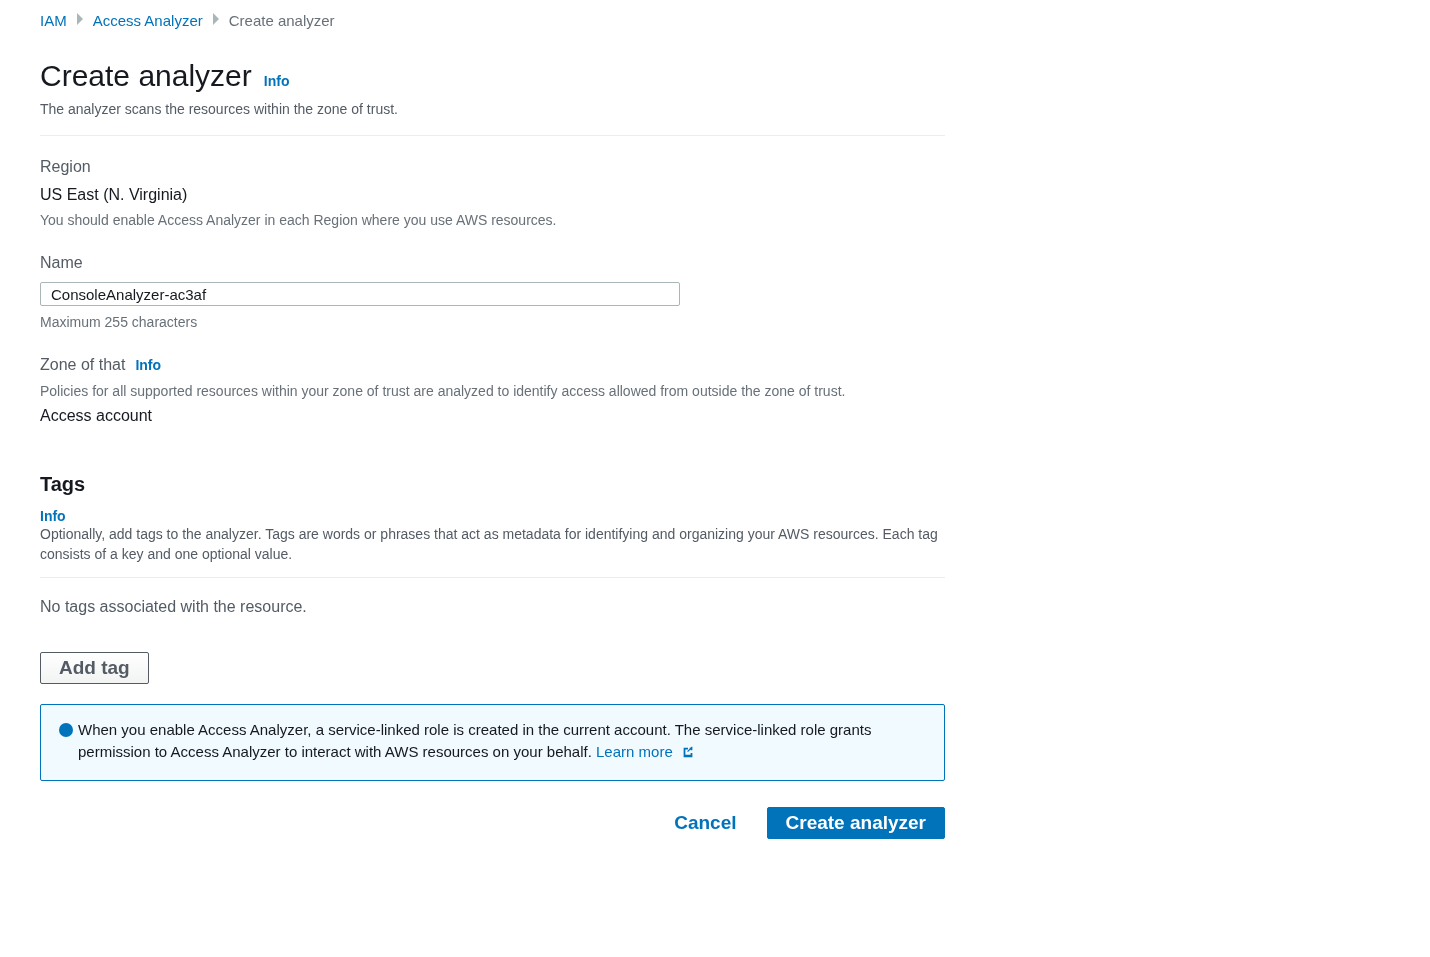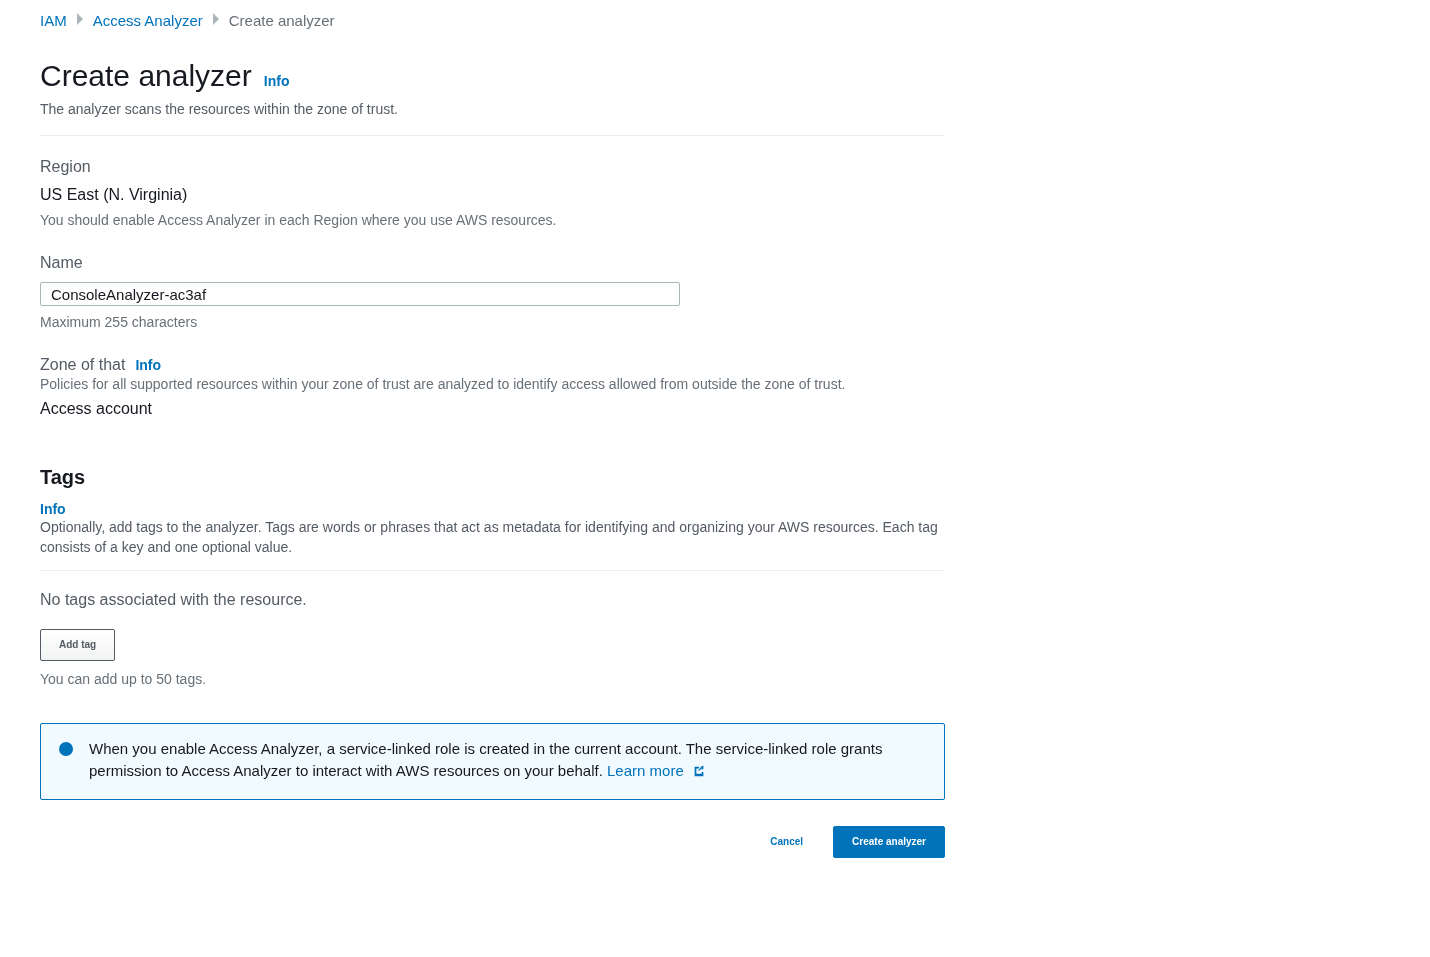--- a/index.html
+++ b/index.html
@@ -33,50 +33,50 @@
   .subtitle { font-size: 14px; color: #545b64; margin-bottom: 18px; }
 
   .hr { border: none; border-top: 1px solid #eaeded; margin: 0 0 22px 0; }
 
   
   .field { margin-bottom: 26px; }
   .field-label-row { display: flex; align-items: baseline; gap: 10px; }
   .field-label { font-size: 16px; color: #545b64; margin-bottom: 10px; }
   .field-value-strong { font-size: 16px; color: #16191f; margin-bottom: 8px; }
   .field-help { font-size: 14px; color: #687078; }
-  .field-help-tight { margin-top: 2px; }
+  .field-help-tight { margin-top: 9px; }
 
   
   .text-input {
     width: 640px;
     max-width: 100%;
     height: 24px;
     padding: 8px 10px;
     font-size: 15px;
     color: #16191f;
     border: 1px solid #aab7b8;
     border-radius: 2px;
     background: #fff;
   }
 
   
   .section-title-row { display: flex; align-items: baseline; gap: 12px; flex-direction: column; }
   .section-title { font-size: 20px; font-weight: 700; color: #16191f; }
   .section-desc { font-size: 14px; color: #545b64; margin-bottom: 12px; line-height: 1.45; }
 
-  .no-tags { font-size: 16px; color: #545b64; margin: 20px 0 20px 0; }
+  .no-tags { font-size: 16px; color: #545b64; margin: 20px 0 36px 0; }
 
   
   .btn {
     display: inline-flex;
     align-items: center;
     justify-content: center;
     height: 32px;
     padding: 0 18px;
-    font-size: 10px;
+    font-size: 19px;
     font-weight: 700;
     border-radius: 2px;
     cursor: pointer;
     border: 1px solid transparent;
     background: none;
   }
   .btn-normal {
     color: #545b64;
     border: 1px solid #545b64;
     background: linear-gradient(#fff,#f2f3f3);
@@ -88,26 +88,26 @@
   }
   .btn-primary {
     color: #fff;
     background: #0073bb;
     border: 1px solid #0073bb;
   }
 
   
   .alert {
     display: flex;
-    gap: 16px;
+    gap: 5px;
     border: 1px solid #0073bb;
     background: #f1faff;
     border-radius: 2px;
     padding: 14px 18px;
-    margin-top: 36px;
+    margin-top: 20px;
     margin-bottom: 26px;
     align-items: flex-start;
   }
   .alert-dot {
     width: 14px; height: 14px;
     background: #0073bb;
     border-radius: 50%;
     flex: 0 0 auto;
     margin-top: 4px;
   }
@@ -171,21 +171,20 @@
 
   <div>
     <div class="section-title-row">
       <span class="section-title">Tags</span>
       <span class="info-link">Info</span>
     </div>
     <p class="section-desc">Optionally, add tags to the analyzer. Tags are words or phrases that act as metadata for identifying and organizing your AWS resources. Each tag consists of a key and one optional value.</p>
     <hr class="hr" style="margin:0;">
     <p class="no-tags">No tags associated with the resource.</p>
     <button class="btn btn-normal">Add tag</button>
-    <div class="field-help" style="margin-top:10px;">You can add up to 50 tags.</div>
   </div>
 
   <div class="alert">
     <span class="alert-dot"></span>
     <div class="alert-text">
       <span>When you enable Access Analyzer, a service-linked role is created in the current account. The service-linked role grants permission to Access Analyzer to interact with AWS resources on your behalf. </span>
       <span class="learn-more">
         <span>Learn more</span>
         <span class="ext-icon">
           <svg viewBox="0 0 16 16">

